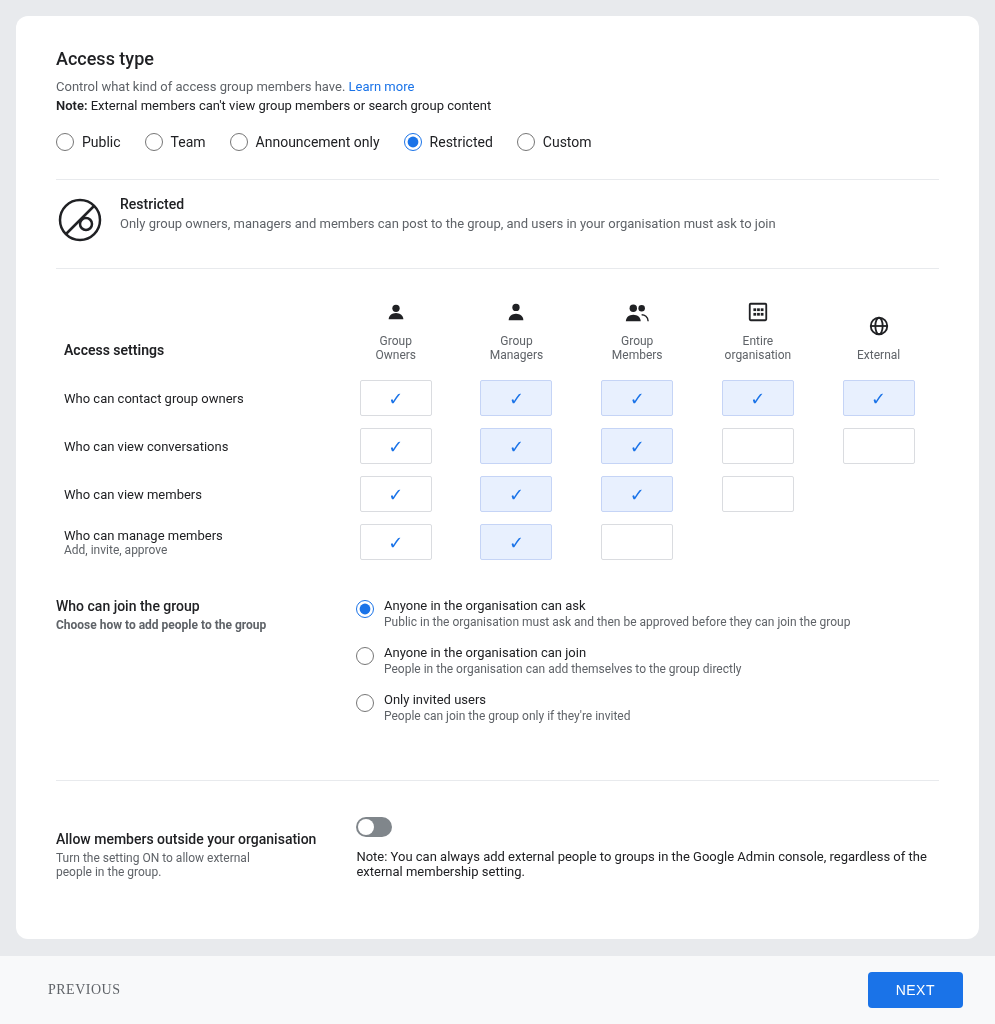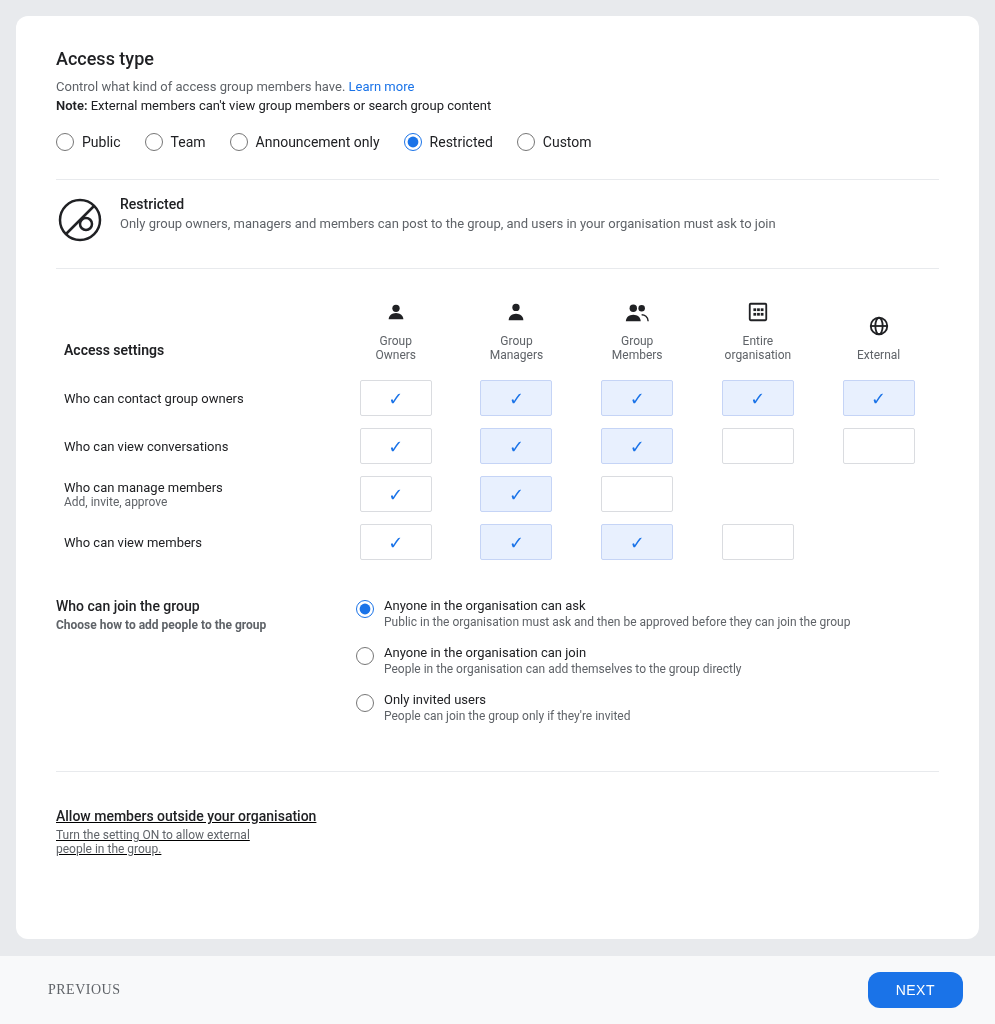--- a/index.html
+++ b/index.html
@@ -156,21 +156,21 @@
       color: #1a73e8;
       font-size: 18px;
       font-weight: 300;
     }
     .access-table tr td.check-cell:nth-child(n) {}
     
     .join-section {
       display: flex;
       gap: 40px;
       margin-bottom: 36px;
-      padding-bottom: 32px;
+      padding-bottom: 41px;
       border-bottom: 1px solid #e8eaed;
     }
     .join-left {
       min-width: 260px;
     }
     .join-title {
       font-size: 14px;
       font-weight: 500;
       color: #202124;
       margin-bottom: 4px;
@@ -205,21 +205,20 @@
     .join-option-text .option-desc {
       font-size: 12px;
       color: #5f6368;
       margin-top: 2px;
     }
     
     .external-section {
       display: flex;
       gap: 40px;
       align-items: flex-end;
-      text-decoration: underline;
     }
     .external-left {
       min-width: 260px;
     }
     .external-title {
       font-size: 14px;
       font-weight: 500;
       color: #202124;
       margin-bottom: 4px;
     }
@@ -278,21 +277,21 @@
       cursor: pointer;
       padding: 8px 16px;
       letter-spacing: 0.5px;
       text-transform: uppercase;
       font-family: Liberation Serif, serif;
     }
     .btn-next {
       background: #1a73e8;
       color: #fff;
       border: none;
-      border-radius: 12px;
+      border-radius: 4px;
       font-size: 14px;
       font-weight: 500;
       padding: 10px 28px;
       cursor: pointer;
       letter-spacing: 0.5px;
       text-transform: uppercase;
     }
   </style>
 </head>
 <body>
@@ -459,64 +458,64 @@
             <div class="check-box checked-white"></div>
           </td>
           <td class="check-cell">
             <div class="check-box checked-white"></div>
           </td>
         </tr>
 
 
         <tr>
           <td class="row-label">
+            <span>Who can view members</span>
+          </td>
+          <td class="check-cell">
+            <div class="check-box checked-white">
+                <span class="checkmark">✓</span>
+              </div>
+          </td>
+          <td class="check-cell">
+            <div class="check-box checked-blue">
+                <span class="checkmark">✓</span>
+              </div>
+          </td>
+          <td class="check-cell">
+            <div class="check-box checked-blue">
+                <span class="checkmark">✓</span>
+              </div>
+          </td>
+          <td class="check-cell">
+            <div class="check-box checked-white"></div>
+          </td>
+          <td class="check-cell">
+          </td>
+        </tr>
+
+        <tr>
+          <td class="row-label">
             <span>Who can manage members</span>
             <span class="sub-label">Add, invite, approve</span>
           </td>
           <td class="check-cell">
             <div class="check-box checked-white">
                 <span class="checkmark">✓</span>
               </div>
           </td>
           <td class="check-cell">
             <div class="check-box checked-blue">
                 <span class="checkmark">✓</span>
               </div>
           </td>
           <td class="check-cell">
             <div class="check-box checked-white"></div>
           </td>
           <td class="check-cell"></td>
           <td class="check-cell"></td>
-        </tr>
-
-        <tr>
-          <td class="row-label">
-            <span>Who can view members</span>
-          </td>
-          <td class="check-cell">
-            <div class="check-box checked-white">
-                <span class="checkmark">✓</span>
-              </div>
-          </td>
-          <td class="check-cell">
-            <div class="check-box checked-blue">
-                <span class="checkmark">✓</span>
-              </div>
-          </td>
-          <td class="check-cell">
-            <div class="check-box checked-blue">
-                <span class="checkmark">✓</span>
-              </div>
-          </td>
-          <td class="check-cell">
-            <div class="check-box checked-white"></div>
-          </td>
-          <td class="check-cell">
-          </td>
         </tr>
       </tbody>
     </table>
   </div>
 
   <div class="join-section">
     <div class="join-left">
       <div class="join-title">Who can join the group</div>
       <div class="join-subtitle">Choose how to add people to the group</div>
     </div>
@@ -543,19 +542,25 @@
         </div>
       </div>
     </div>
   </div>
 
   <div class="external-section">
     <div class="external-left">
       <div class="external-title">Allow members outside your organisation</div>
       <div class="external-subtitle">Turn the setting ON to allow external people in the group.</div>
     </div>
+    <div class="external-right">
+      <div class="toggle-wrapper">
+        <div class="toggle"></div>
+      </div>
+      <div class="external-note">Note: You can always add external people to groups in the Google Admin console, regardless of the external membership setting.</div>
+    </div>
   </div>
 </div>
 
 <div class="footer">
   <button class="btn-previous">PREVIOUS</button>
   <button class="btn-next">NEXT</button>
 </div>
 
 </body></html>

